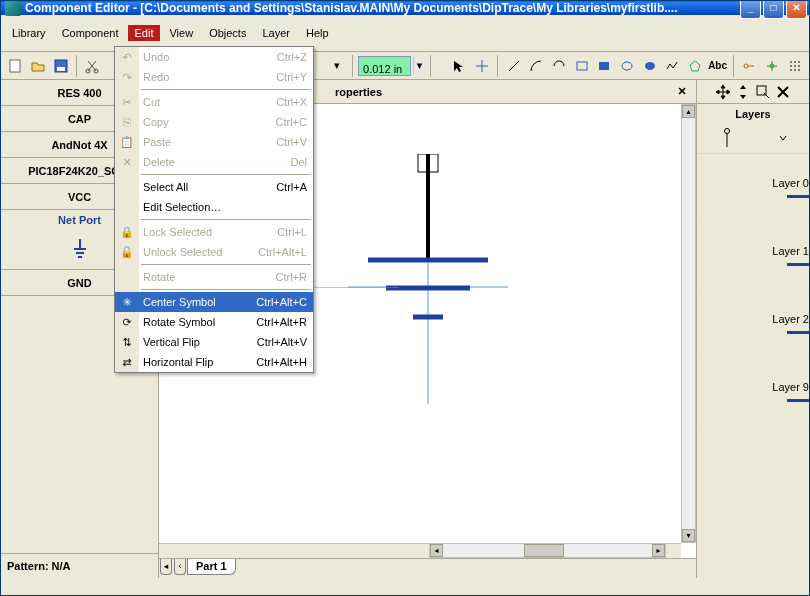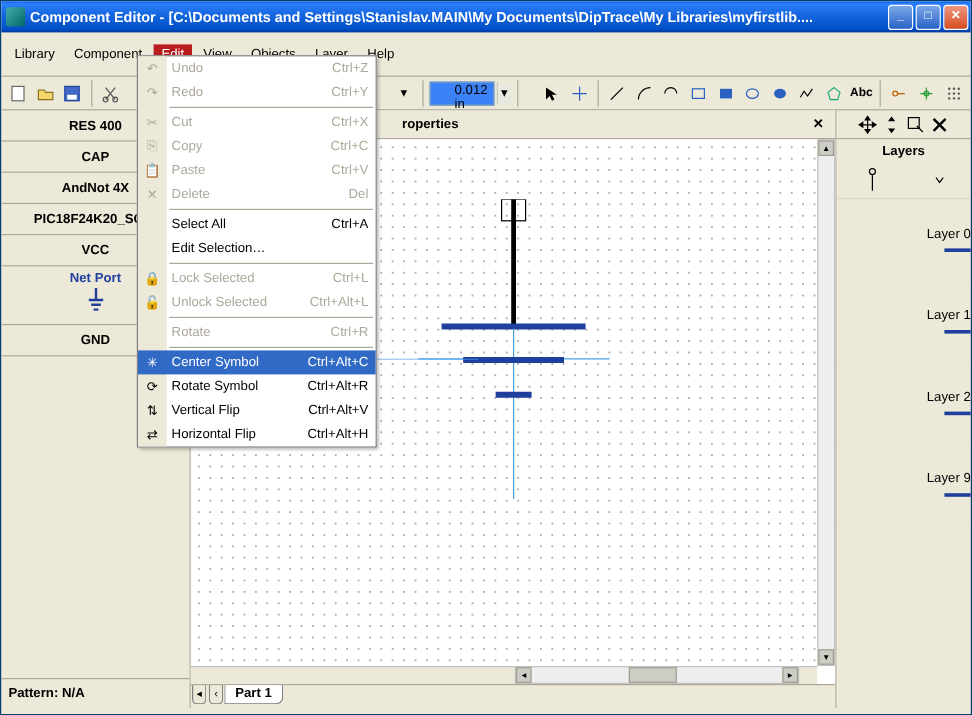--- a/index.html
+++ b/index.html
@@ -1,35 +1,35 @@
 <!DOCTYPE html>
 <html><head>
 <meta charset="utf-8">
 <style>
 * { box-sizing: border-box; margin: 0; padding: 0; font-family: Tahoma, sans-serif; font-size: 11px; }
 body { background: #ece9d8; width: 810px; height: 596px; overflow: hidden; border: 1px solid #003c74; }
-.titlebar { height: 26px; background: linear-gradient(to bottom, #0058e0 0%, #2a80ff 8%, #1868e0 40%, #0050c8 88%, #003aa0 100%); display: flex; align-items: center; padding: 0 2px 0 4px; }
+.titlebar { height: 14px; background: linear-gradient(to bottom, #0058e0 0%, #2a80ff 8%, #1868e0 40%, #0050c8 88%, #003aa0 100%); display: flex; align-items: center; padding: 0 2px 0 4px; }
 .title-icon { width: 16px; height: 16px; margin-right: 4px; background: linear-gradient(135deg,#4aa,#066); border-radius: 2px; }
 .title-text { color: #fff; font-weight: bold; font-size: 12px; flex: 1; white-space: nowrap; overflow: hidden; }
 .win-buttons { display: flex; gap: 2px; }
 .win-btn { width: 21px; height: 21px; border: 1px solid #fff; border-radius: 3px; background: linear-gradient(to bottom,#7ba7e8,#2862c5); color: #fff; text-align: center; font-weight: bold; font-family: Arial; font-size: 10px; line-height: 18px; }
 .win-btn.close { background: linear-gradient(to bottom,#f09682,#d64d1f); }
 .menubar { height: 37px; display: flex; align-items: center; padding: 0 4px; border-bottom: 1px solid #aca899; gap: 2px; }
 .menu-item { padding: 2px 7px; cursor: default; }
 .menu-item.open { background: #b91c1c; color: #fff; }
 .toolbar { height: 28px; border-bottom: 1px solid #aca899; display: flex; align-items: center; padding: 0 4px; gap: 2px; position: relative; }
 .toolbar .sep { width: 1px; height: 22px; background: #aca899; margin: 0 3px; }
 .tb-btn { width: 22px; height: 22px; display: flex; align-items: center; justify-content: center; border: 1px solid transparent; }
-.tb-input { width: 56px; height: 20px; border: 1px solid #7f9db9; background: #3b82f6; padding: 0 2px 0 20px; display: flex; align-items: flex-start; justify-content: space-between; }
+.tb-input { width: 56px; height: 20px; border: 1px solid #7f9db9; background: #86efac; padding: 0 2px 0 4px; display: flex; align-items: flex-end; justify-content: space-between; }
 .dropdown-arrow { width: 13px; height: 18px; display: flex; align-items: center; justify-content: center; background: #e8e8e0; border-left: 1px solid #c8c8b8; }
 .body-area { display: flex; height: calc(100% - 26px - 20px - 28px - 22px); position: relative; }
 .part-list { width: 158px; border-right: 1px solid #aca899; display: flex; flex-direction: column; }
 .part-cell { height: 26px; border-bottom: 1px solid #aca899; display: flex; align-items: center; justify-content: center; font-weight: bold; }
 .net-port { display: flex; flex-direction: column; align-items: center; padding: 4px 0 8px; border-bottom: 1px solid #aca899; }
-.net-port-label { color: #1e3f9e; font-weight: bold; margin-bottom: 2px; }
+.net-port-label { color: #1e3f9e; font-weight: bold; margin-bottom: 13px; }
 .net-sym { width: 18px; height: 22px; }
 .part-bottom { margin-top: auto; padding: 6px; font-weight: bold; border-top: 1px solid #aca899; }
 .canvas-wrap { flex: 1; display: flex; flex-direction: column; border-right: 1px solid #aca899; position: relative; }
 .props-bar { height: 24px; border-bottom: 1px solid #aca899; display: flex; align-items: center; padding: 0 6px; background: #ece9d8; font-weight: bold; }
 .props-bar .closex { margin-left: auto; width: 16px; height: 16px; display: flex; align-items: center; justify-content: center; }
 .canvas-area { flex: 1; background: #fff; position: relative; }
 .canvas-grid { position: absolute; inset: 0 15px 15px 0; background-image: radial-gradient(#b0b0b0 0.6px, transparent 0.6px); background-size: 9.5px 9.5px; background-position: 2px 2px; }
 .tab-row { height: 20px; display: flex; align-items: flex-start; background: #ece9d8; border-top: 1px solid #aca899; }
 .tab-nub { width: 12px; height: 16px; background: #ece9d8; border: 1px solid #7f7f7f; border-top: none; border-radius: 0 0 4px 4px; margin: 0 1px; font-size: 9px; line-height: 14px; text-align: center; }
 .tab-part { height: 16px; padding: 0 8px; border: 1px solid #7f7f7f; border-top: none; border-radius: 0 0 6px 0; background: #fff; font-weight: bold; line-height: 15px; }

